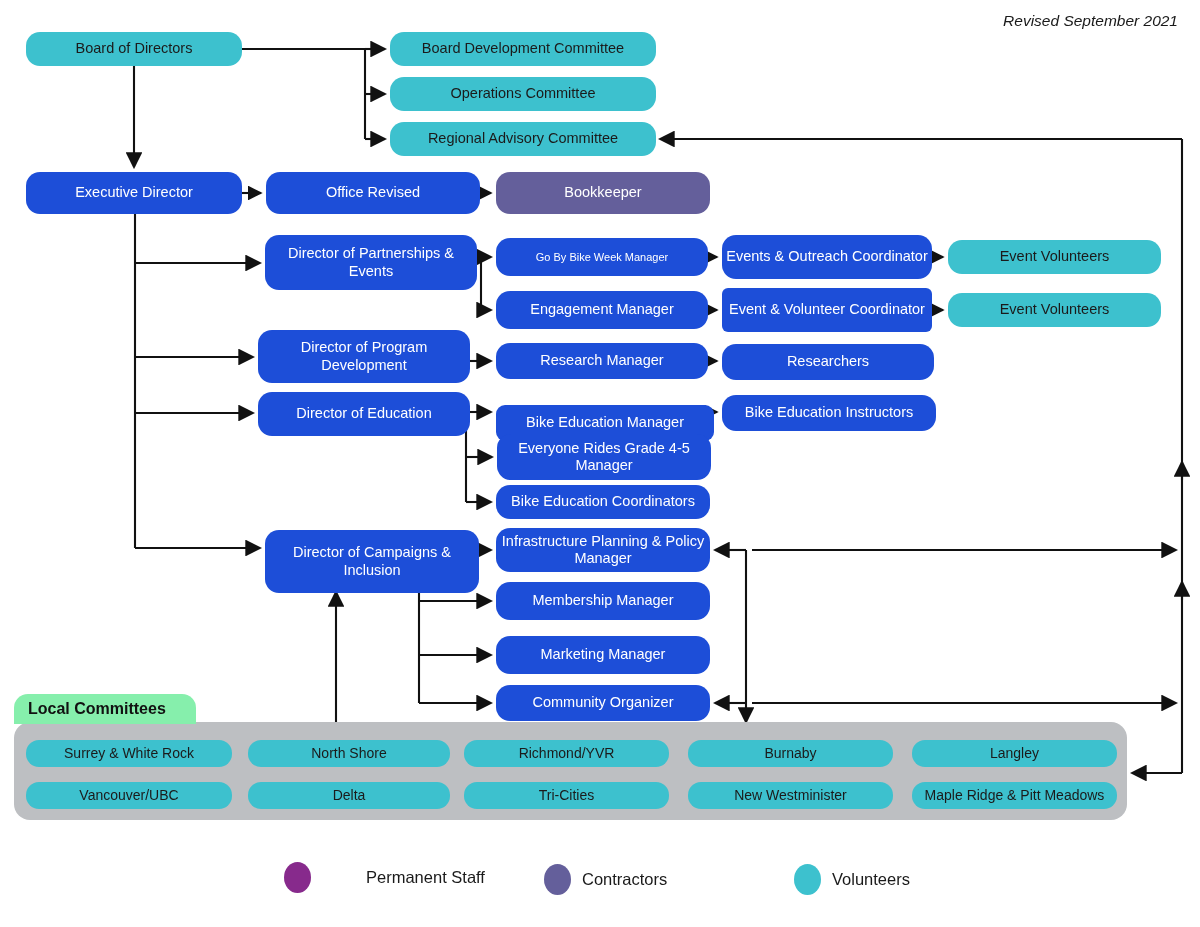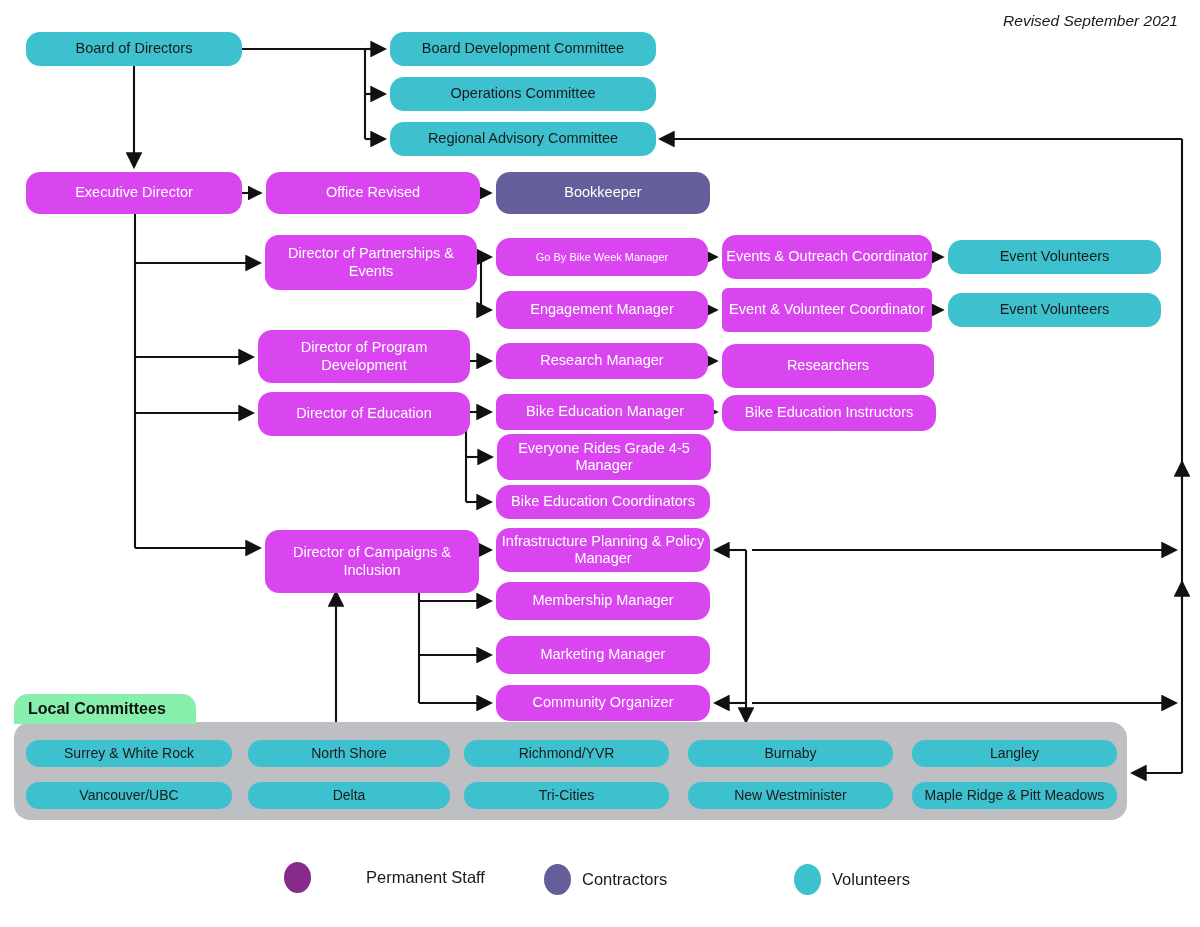--- a/index.html
+++ b/index.html
@@ -16,21 +16,21 @@
   .node{
     position:absolute;
     box-sizing:border-box;
     display:flex;align-items:center;justify-content:center;
     text-align:center;
     border-radius:14px;
     line-height:1.18;
     padding:2px 0;
   }
   .node.teal{background:#3dc1ce;color:#1b1b1b;}
-  .node.purple{background:#d946ef;color:#ffffff;}
+  .node.purple{background:#1d4ed8;color:#ffffff;}
   .node.slate{background:#645f9b;color:#ffffff;}
 
   .revised{
     position:absolute;
     font-style:italic;
     font-size:15.5px;
     color:#1a1a1a;
     white-space:nowrap;
   }
 
@@ -149,23 +149,23 @@
       <div class="node slate" style="left: 496px; top: 172px; width: 214px; height: 42px; font-size: 14.5px;">Bookkeeper</div>
       <div class="node purple" style="left: 265px; top: 235px; width: 212px; height: 55px; font-size: 14.5px;">Director of Partnerships &amp; Events</div>
       <div class="node purple" style="left: 496px; top: 238px; width: 212px; height: 38px; font-size: 11px;">Go By Bike Week Manager</div>
       <div class="node purple" style="left: 722px; top: 235px; width: 210px; height: 44px; font-size: 14.5px;">Events &amp; Outreach Coordinator</div>
       <div class="node teal" style="left: 948px; top: 240px; width: 213px; height: 34px; font-size: 14.5px;">Event Volunteers</div>
       <div class="node purple" style="left: 496px; top: 291px; width: 212px; height: 38px; font-size: 14.5px;">Engagement Manager</div>
       <div class="node purple" style="left: 722px; top: 288px; width: 210px; height: 44px; font-size: 14.5px; border-radius: 6px;">Event &amp; Volunteer Coordinator</div>
       <div class="node teal" style="left: 948px; top: 293px; width: 213px; height: 34px; font-size: 14.5px;">Event Volunteers</div>
       <div class="node purple" style="left: 258px; top: 330px; width: 212px; height: 53px; font-size: 14.5px;">Director of Program Development</div>
       <div class="node purple" style="left: 496px; top: 343px; width: 212px; height: 36px; font-size: 14.5px;">Research Manager</div>
-      <div class="node purple" style="left: 722px; top: 344px; width: 212px; height: 44px; font-size: 14.5px;">Researchers</div>
+      <div class="node purple" style="left: 722px; top: 344px; width: 212px; height: 36px; font-size: 14.5px;">Researchers</div>
       <div class="node purple" style="left: 258px; top: 392px; width: 212px; height: 44px; font-size: 14.5px;">Director of Education</div>
-      <div class="node purple" style="left: 496px; top: 394px; width: 218px; height: 36px; font-size: 14.5px; border-radius: 9px;">Bike Education Manager</div>
+      <div class="node purple" style="left: 496px; top: 405px; width: 218px; height: 36px; font-size: 14.5px; border-radius: 9px;">Bike Education Manager</div>
       <div class="node purple" style="left: 722px; top: 395px; width: 214px; height: 36px; font-size: 14.5px;">Bike Education Instructors</div>
       <div class="node purple" style="left: 497px; top: 434px; width: 214px; height: 46px; font-size: 14.5px;">Everyone Rides Grade 4-5 Manager</div>
       <div class="node purple" style="left: 496px; top: 485px; width: 214px; height: 34px; font-size: 14.5px;">Bike Education Coordinators</div>
       <div class="node purple" style="left: 265px; top: 530px; width: 214px; height: 63px; font-size: 14.5px;">Director of Campaigns &amp; Inclusion</div>
       <div class="node purple" style="left: 496px; top: 528px; width: 214px; height: 44px; font-size: 14.5px;">Infrastructure Planning &amp; Policy Manager</div>
       <div class="node purple" style="left: 496px; top: 582px; width: 214px; height: 38px; font-size: 14.5px;">Membership Manager</div>
       <div class="node purple" style="left: 496px; top: 636px; width: 214px; height: 38px; font-size: 14.5px;">Marketing Manager</div>
       <div class="node purple" style="left: 496px; top: 685px; width: 214px; height: 36px; font-size: 14.5px;">Community Organizer</div>
     </div>
 

